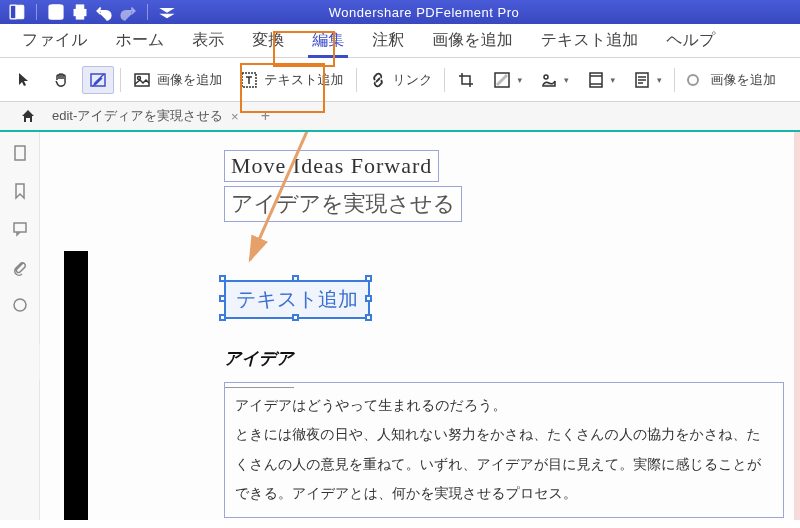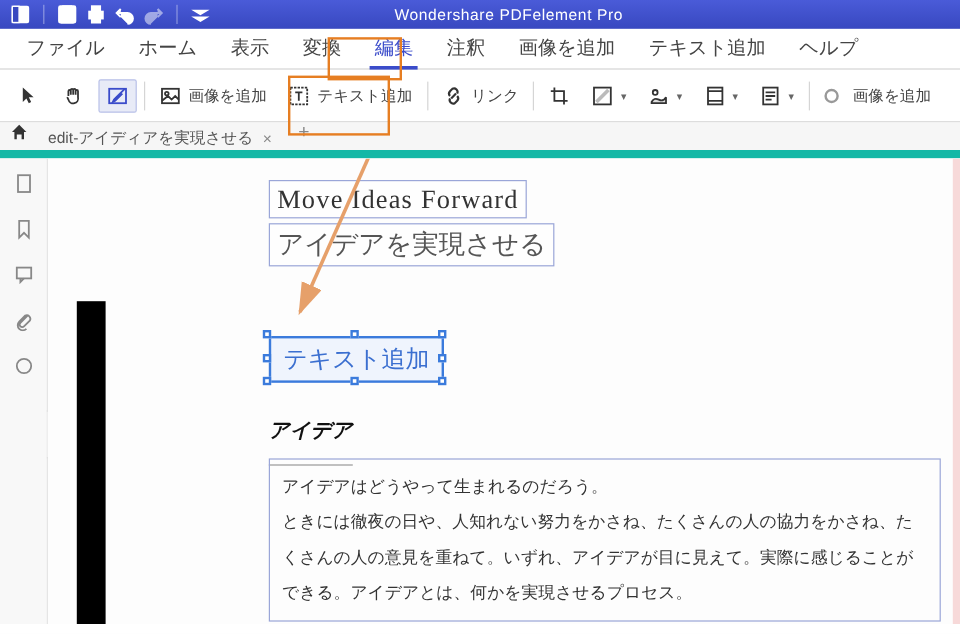--- a/index.html
+++ b/index.html
@@ -19,21 +19,21 @@
   .hl-edit { position:absolute; border:2px solid #e67e22; pointer-events:none; }
   
   .toolbar { height: 44px; border-bottom: 1px solid #d5d5d5; display: flex; align-items: center; padding: 0 10px; gap: 6px; }
   .tb-btn { display:flex; align-items:center; gap:6px; padding:4px 6px; cursor:pointer; }
   .tb-btn span.lbl { font-size: 13px; color:#444; }
   .tb-sep { width:1px; height:24px; background:#d5d5d5; }
   .icon-box { width:18px; height:18px; display:flex; align-items:center; justify-content:center; }
   .icon-box svg { width:18px; height:18px; }
   .radio-dot { width:12px; height:12px; border:2px solid #999; border-radius:50%; display:inline-block; margin-right:6px; }
   
-  .tabstrip { height: 30px; background:#f6f6f6; border-bottom:7px solid #14b8a6; display:flex; align-items:flex-start; padding:0 8px; gap:8px; }
+  .tabstrip { height: 30px; background:#f6f6f6; border-bottom:2px solid #14b8a6; display:flex; align-items:center; padding:0 20px; gap:8px; }
   .home-icon { width:16px; height:16px; display:flex; }
   .doc-tab { display:flex; align-items:center; gap:8px; padding:4px 8px; font-size:13px; color:#555; }
   .doc-tab .close { color:#888; }
   .add-tab { color:#888; font-size:16px; padding:0 6px; }
   
   .content { display:flex; height: calc(528px - 32px - 34px - 44px - 30px); }
   .left-rail { width: 40px; background:#f8f8f8; border-right:1px solid #e5e5e5; display:flex; flex-direction:column; align-items:center; padding-top:12px; gap:20px; position:relative; }
   .left-rail .rail-icon { width:18px; height:18px; color:#888; }
   .left-rail .collapse { position:absolute; top:210px; right:-10px; width:10px; height:40px; background:#eee; border:1px solid #ddd; border-left:none; display:flex; align-items:center; justify-content:center; font-size:10px; color:#666; }
   

